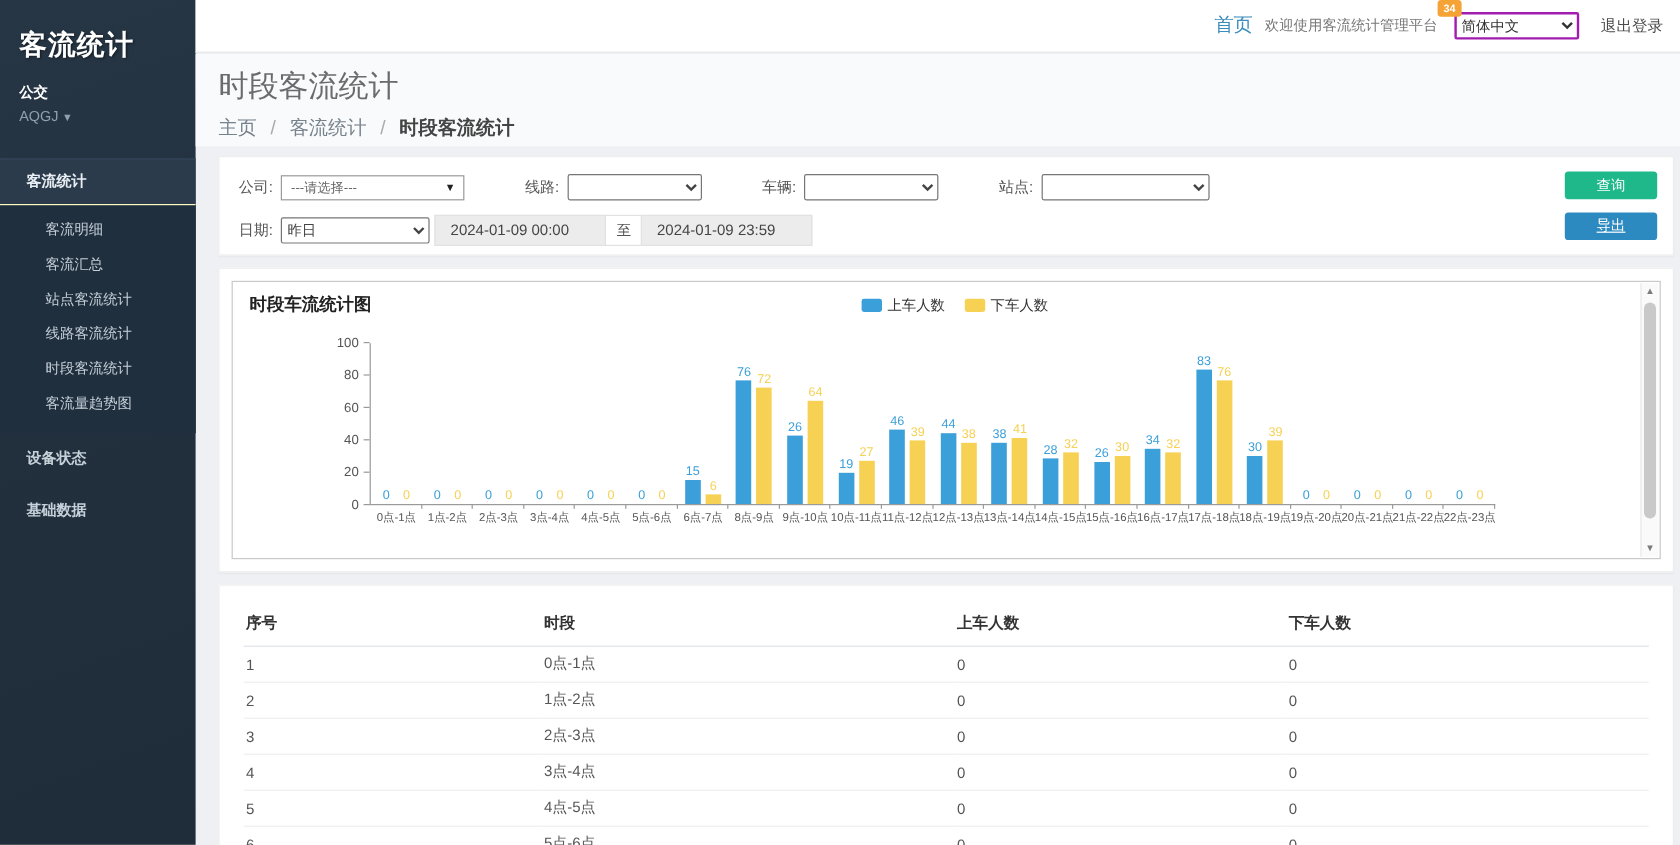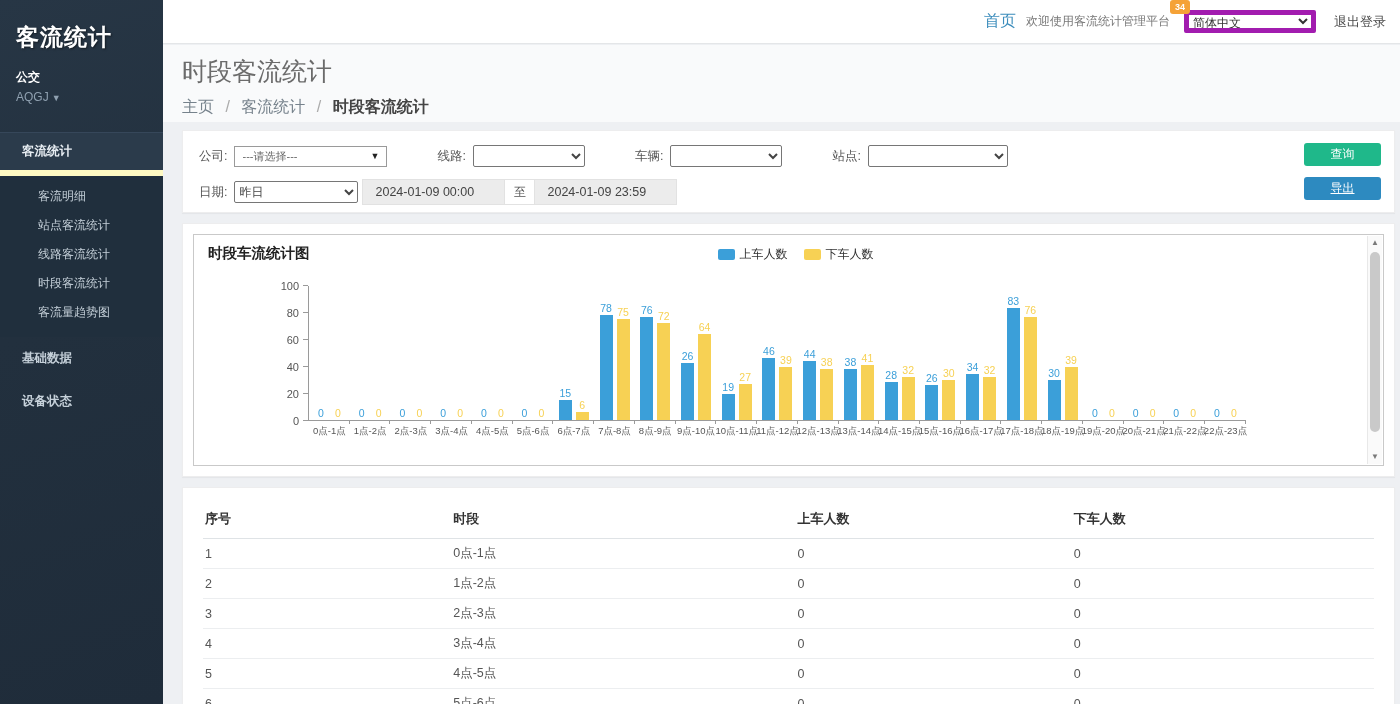--- a/index.html
+++ b/index.html
@@ -9,33 +9,33 @@
   .sidebar { position:absolute; left:0; top:0; width:163px; height:704px;
     background:linear-gradient(160deg,#273645 0%,#22303e 45%,#1f2c3a 100%); color:#fff; }
   .brand { padding:22px 16px 10px 16px; }
   .brand-title { font-size:23px; font-weight:bold; color:#fff; letter-spacing:1px; text-shadow:1px 1px 2px rgba(0,0,0,.5); }
   .brand-org { margin-top:16px; font-size:12px; font-weight:bold; color:#fff; }
   .brand-code { margin-top:4px; font-size:12px; color:#8fa0b0; cursor:pointer; }
   .brand-code .caret { font-size:9px; margin-left:3px; }
   .menu { margin-top:18px; }
   .menu-section { background:#2b3b4b; border-top:1px solid #36475a; }
   .menu-section-header { padding:10px 0 10px 22px; font-size:12.5px; font-weight:bold; color:#e8eef3; cursor:pointer; }
-  .submenu { background:#202f3d; border-top:6px solid #fef9c3; padding:6px 0 10px 0; }
+  .submenu { background:#202f3d; border-top:1px solid #fef9c3; padding:6px 0 10px 0; }
   .submenu-item { padding:6px 0 6px 38px; font-size:12px; color:#c5d0d9; cursor:pointer; }
   .menu-top-item { padding:13px 0 13px 22px; font-size:12.5px; font-weight:bold; color:#c5d0d9; cursor:pointer; }
 
   
   .topbar { position:absolute; left:163px; top:0; width:1237px; height:44px; background:#fff;
     border-bottom:1px solid #e4e6e8; display:flex; align-items:center; justify-content:flex-end; padding-right:14px; }
   .home-link { color:#3c8dbc; font-size:16px; cursor:pointer; margin-right:10px; }
   .welcome-text { color:#777; font-size:12px; margin-right:14px;text-align:center; }
   .lang-wrap { position:relative; margin-right:18px; }
   .badge { position:absolute; top:-10px; left:-14px; background:#f5a237; color:#fff; font-size:9px;
     padding:2px 5px; border-radius:3px; font-weight:bold; }
-  .lang-select { width:132px; height:23px; font-size:12px; color:#333; border:5px solid #a21caf; border-radius:2px; background:#fff; }
+  .lang-select { width:104px; height:23px; font-size:12px; color:#333; border:2px solid #a21caf; border-radius:2px; background:#fff; }
   .logout-link { color:#4a4a4a; font-size:13px; cursor:pointer; }
 
   
   .content-header { position:absolute; left:163px; top:45px; width:1237px; height:77px; background:#f9fafb; padding:10px 0 0 19px; }
   .page-title { font-size:25px; color:#6b6b6b; font-weight:normal; }
   .breadcrumb { margin-top:9px; font-size:16px; color:#999; }
   .breadcrumb .bc-link { color:#76828c; cursor:pointer; }
   .breadcrumb .bc-sep { margin:0 7px; color:#aaa; }
   .breadcrumb .bc-current { color:#444; font-weight:bold; }
 
@@ -107,28 +107,29 @@
     <div class="brand-org">公交</div>
     <div class="brand-code">
       <span>AQGJ</span><span class="caret">▼</span>
     </div>
   </div>
   <div class="menu">
     <div class="menu-section">
       <div class="menu-section-header">客流统计</div>
       <div class="submenu">
         <div class="submenu-item">客流明细</div>
+        <div class="submenu-item">客流汇总</div>
         <div class="submenu-item">站点客流统计</div>
         <div class="submenu-item">线路客流统计</div>
         <div class="submenu-item">时段客流统计</div>
         <div class="submenu-item">客流量趋势图</div>
       </div>
     </div>
+    <div class="menu-top-item">设备状态</div>
     <div class="menu-top-item">基础数据</div>
-    <div class="menu-top-item">设备状态</div>
   </div>
 </div>
 
 <div class="topbar">
   <span class="home-link">首页</span>
   <span class="welcome-text">欢迎使用客流统计管理平台</span>
   <span class="lang-wrap">
     <span class="badge">34</span>
     <select class="lang-select">
       <option>简体中文</option>
@@ -284,31 +285,20 @@
                 <div class="bar" style="height: 20.25px; background: rgb(59, 159, 217);"></div>
               </div>
               <div class="bar-wrap">
                 <div class="bar-label" style="color: rgb(247, 209, 84);">6</div>
                 <div class="bar" style="height: 8.1px; background: rgb(247, 209, 84);"></div>
               </div>
               <div class="x-label">6点-7点</div>
             </div>
             <div class="bar-group">
               <div class="bar-wrap">
-                <div class="bar-label" style="color: rgb(59, 159, 217);">78</div>
-                <div class="bar" style="height: 105.3px; background: rgb(59, 159, 217);"></div>
-              </div>
-              <div class="bar-wrap">
-                <div class="bar-label" style="color: rgb(247, 209, 84);">75</div>
-                <div class="bar" style="height: 101.25px; background: rgb(247, 209, 84);"></div>
-              </div>
-              <div class="x-label">7点-8点</div>
-            </div>
-            <div class="bar-group">
-              <div class="bar-wrap">
                 <div class="bar-label" style="color: rgb(59, 159, 217);">76</div>
                 <div class="bar" style="height: 102.6px; background: rgb(59, 159, 217);"></div>
               </div>
               <div class="bar-wrap">
                 <div class="bar-label" style="color: rgb(247, 209, 84);">72</div>
                 <div class="bar" style="height: 97.2px; background: rgb(247, 209, 84);"></div>
               </div>
               <div class="x-label">8点-9点</div>
             </div>
             <div class="bar-group">

